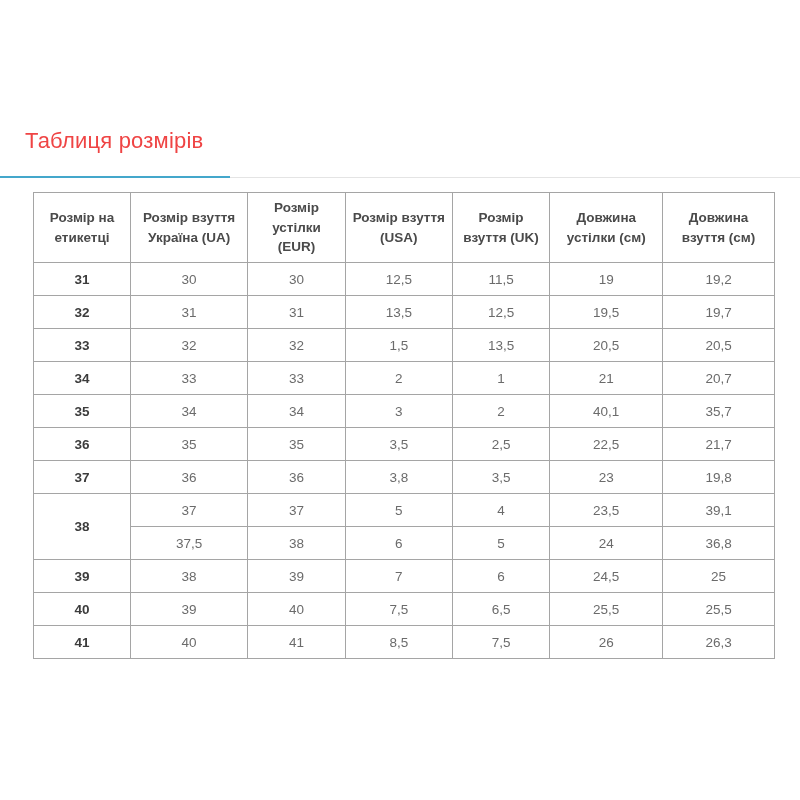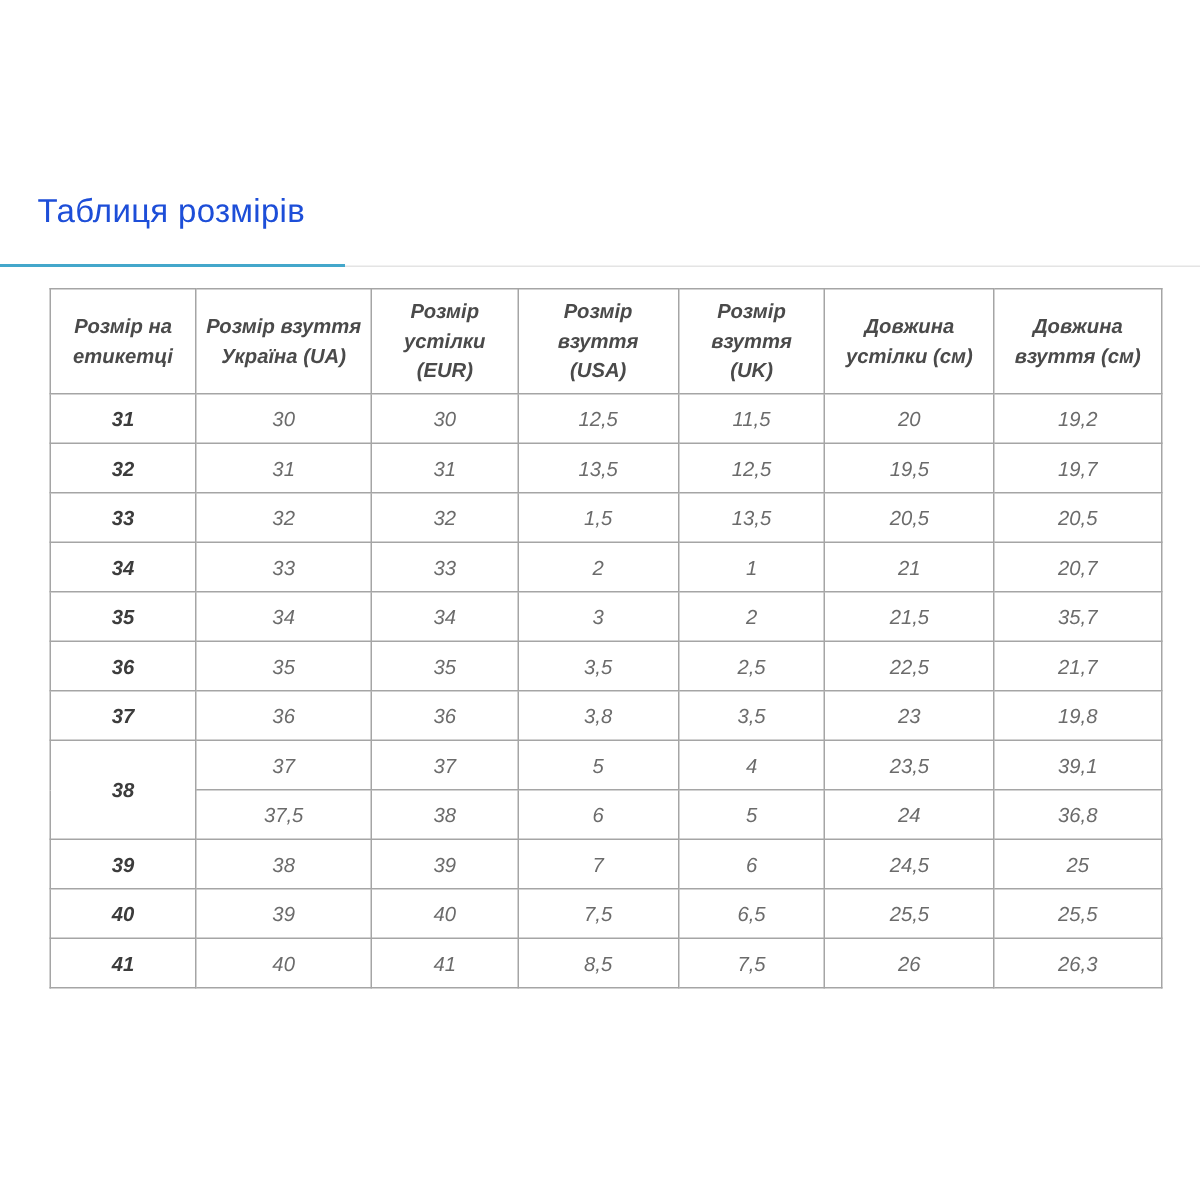--- a/index.html
+++ b/index.html
@@ -9,34 +9,33 @@
     font-family: "Liberation Sans", "DejaVu Sans", sans-serif;
   }
   .page { position: relative; width: 800px; height: 800px; overflow: hidden; }
 
   .tab-header { position: absolute; top: 128px; left: 0; width: 800px; height: 50px; }
   .tab-title {
     display: inline-block;
     margin-left: 25px;
     font-size: 22px;
     font-weight: 400;
-    color: #1d4ed8;
+    color: #ef4444;
     letter-spacing: 0.2px;
     cursor: pointer;
   }
   .tab-rule { position: absolute; left: 0; top: 48px; width: 800px; height: 2px; }
   .tab-rule .gray-line { position: absolute; left: 0; top: 1px; width: 100%; height: 1px; background: #e4e4e4; }
   .tab-rule .accent-line { position: absolute; left: 0; top: 0; width: 230px; height: 2px; background: #44a7cb; }
 
   .size-table-wrap { position: absolute; top: 192px; left: 33px; width: 742px; }
   table.size-table {
     width: 742px;
     border-collapse: collapse;
     table-layout: fixed;
-    font-style: italic;
   }
   table.size-table th, table.size-table td {
     border: 1px solid #a5a5a5;
     text-align: center;
     vertical-align: middle;
     font-size: 13.5px;
     padding: 2px 6px;
   }
   table.size-table thead th {
     height: 70px;
@@ -90,21 +89,21 @@
             <th>Довжина взуття (см)</th>
           </tr>
       </thead>
       <tbody id="table-body">
           <tr>
             <th class="row-label">31</th>
             <td>30</td>
             <td>30</td>
             <td>12,5</td>
             <td>11,5</td>
-            <td>20</td>
+            <td>19</td>
             <td>19,2</td>
           </tr>
           <tr>
             <th class="row-label">32</th>
             <td>31</td>
             <td>31</td>
             <td>13,5</td>
             <td>12,5</td>
             <td>19,5</td>
             <td>19,7</td>
@@ -126,21 +125,21 @@
             <td>1</td>
             <td>21</td>
             <td>20,7</td>
           </tr>
           <tr>
             <th class="row-label">35</th>
             <td>34</td>
             <td>34</td>
             <td>3</td>
             <td>2</td>
-            <td>21,5</td>
+            <td>40,1</td>
             <td>35,7</td>
           </tr>
           <tr>
             <th class="row-label">36</th>
             <td>35</td>
             <td>35</td>
             <td>3,5</td>
             <td>2,5</td>
             <td>22,5</td>
             <td>21,7</td>

